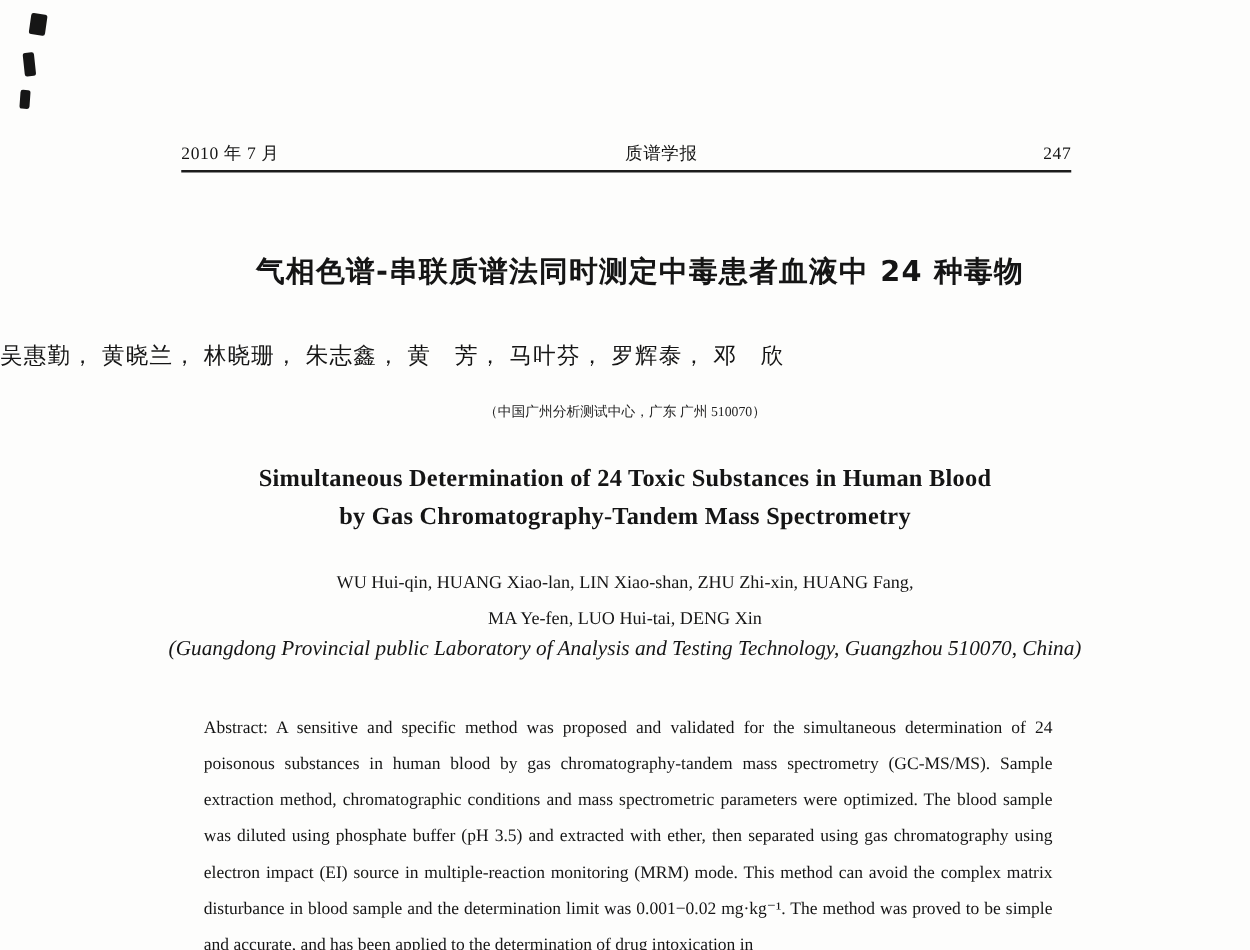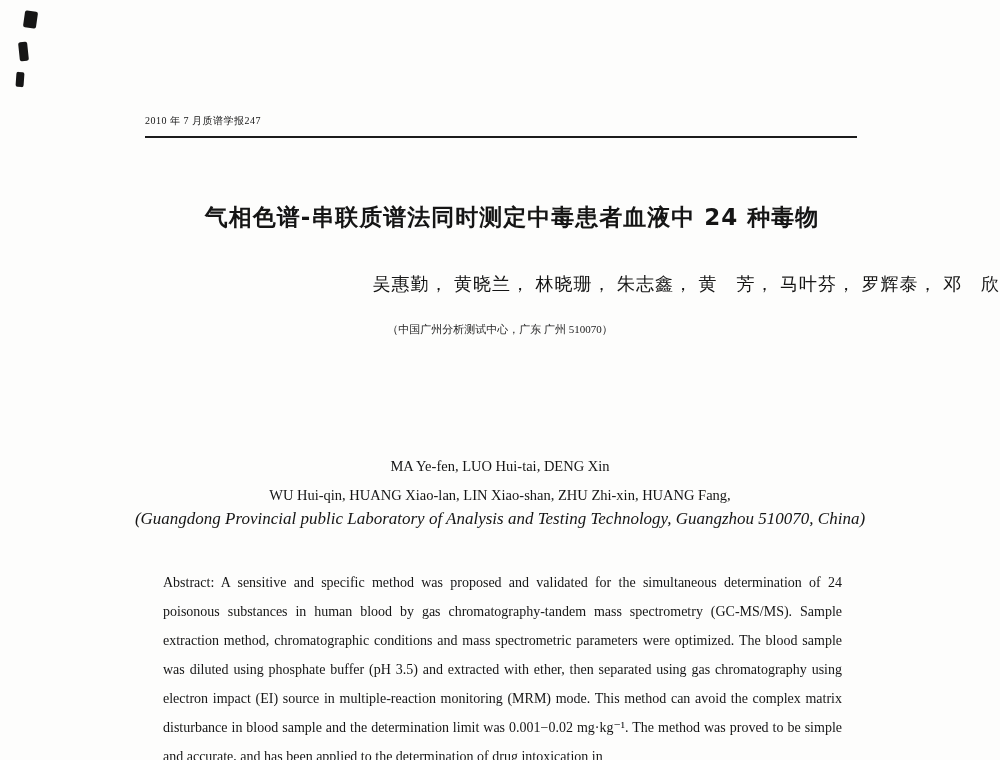--- a/index.html
+++ b/index.html
@@ -24,22 +24,23 @@
   .scan-mark.m2 { left: 19px; top: 42px;  width: 9px;  height: 19px; border-radius: 2px; transform: rotate(-6deg); }
   .scan-mark.m3 { left: 16px; top: 72px;  width: 8px;  height: 15px; border-radius: 2px; transform: rotate(4deg); }
 
   
   .header-row {
     position: absolute;
     left: 145px;
     top: 114px;
     width: 712px;
     display: flex;
+    justify-content: space-between;
     align-items: baseline;
-    font-size: 10px;
+    font-size: 14px;
     letter-spacing: 0.5px;
   }
   .header-rule {
     position: absolute;
     left: 145px;
     top: 136px;
     width: 712px;
     border-top: 2px solid #1c1c1c;
   }
 
@@ -55,21 +56,21 @@
     font-weight: bold;
     font-size: 23px;
     letter-spacing: 1px;
     padding-left: 24px;
   }
   .authors-zh {
     position: absolute;
     left: 0;
     top: 272px;
     width: 100%;
-    text-align: right;
+    text-align: left;
     font-size: 18px;
     letter-spacing: 1px;
   }
   .affil-zh {
     position: absolute;
     left: 0;
     top: 322px;
     width: 100%;
     text-align: center;
     font-size: 11px;
@@ -135,23 +136,27 @@
     <span>247</span>
   </div>
   <div class="header-rule"></div>
 
   <h1 class="title-zh">气相色谱-串联质谱法同时测定中毒患者血液中 24 种毒物</h1>
 
   <div class="authors-zh">吴惠勤， 黄晓兰， 林晓珊， 朱志鑫， 黄　芳， 马叶芬， 罗辉泰， 邓　欣</div>
 
   <div class="affil-zh">（中国广州分析测试中心，广东 广州 510070）</div>
 
+  <h2 class="title-en">
+    <span style="display:block">Simultaneous Determination of 24 Toxic Substances in Human Blood</span>
+    <span style="display:block">by Gas Chromatography-Tandem Mass Spectrometry</span>
+  </h2>
 
   <div class="authors-en">
+    <span style="display:block">WU Hui-qin, HUANG Xiao-lan, LIN Xiao-shan, ZHU Zhi-xin, HUANG Fang,</span>
     <span style="display:block">MA Ye-fen, LUO Hui-tai, DENG Xin</span>
-    <span style="display:block">WU Hui-qin, HUANG Xiao-lan, LIN Xiao-shan, ZHU Zhi-xin, HUANG Fang,</span>
   </div>
 
   <div class="affil-en">(Guangdong Provincial public Laboratory of Analysis and Testing Technology, Guangzhou 510070, China)</div>
 
   <p class="abstract"><span class="label">Abstract:</span> <span>A sensitive and specific method was proposed and validated for the simultaneous determination of 24 poisonous substances in human blood by gas chromatography-tandem mass spectrometry (GC-MS/MS). Sample extraction method, chromatographic conditions and mass spectrometric parameters were optimized. The blood sample was diluted using phosphate buffer (pH 3.5) and extracted with ether, then separated using gas chromatography using electron impact (EI) source in multiple-reaction monitoring (MRM) mode. This method can avoid the complex matrix disturbance in blood sample and the determination limit was 0.001−0.02 mg·kg⁻¹. The method was proved to be simple and accurate, and has been applied to the determination of drug intoxication in</span></p>
 
 </div>
 
 </body></html>

